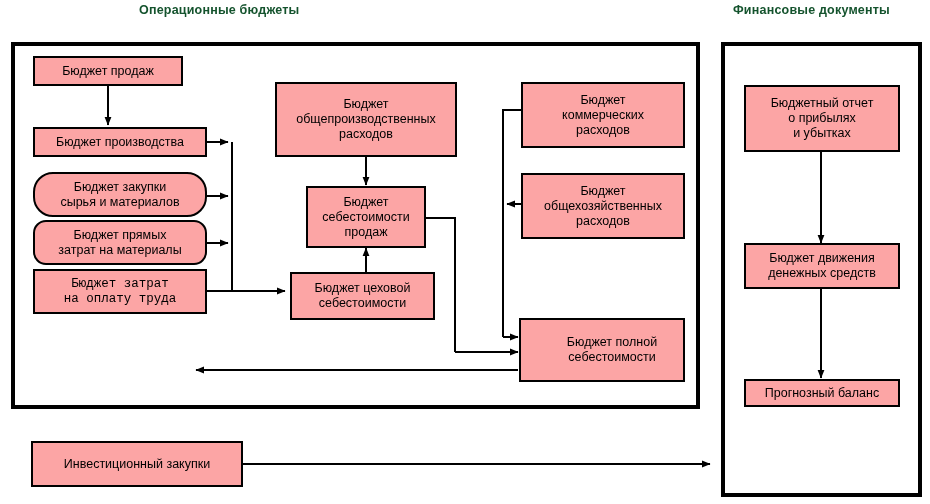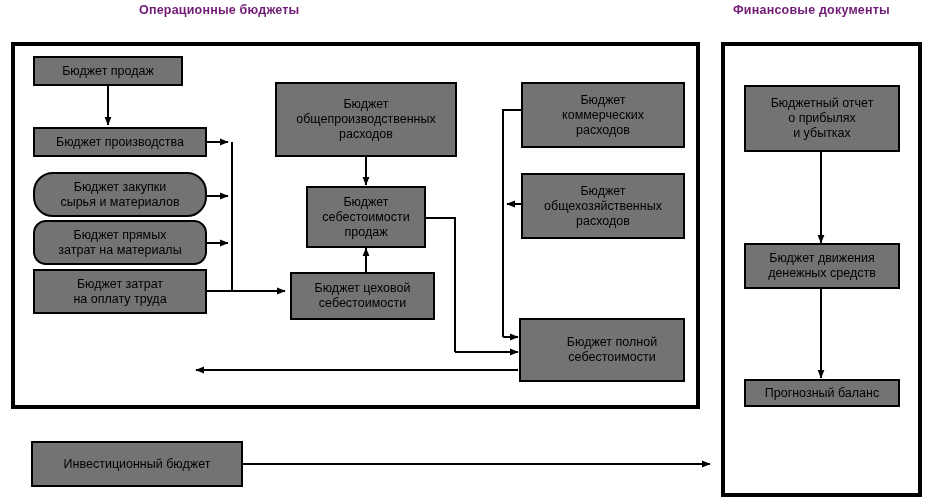--- a/index.html
+++ b/index.html
@@ -12,40 +12,40 @@
     width: 930px;
     height: 504px;
     background: #ffffff;
     font-family: "Liberation Sans", "DejaVu Sans", sans-serif;
     overflow: hidden;
   }
   .section-title {
     position: absolute;
     font-size: 12.5px;
     font-weight: bold;
-    color: #701a75;
+    color: #14532d;
     white-space: nowrap;
     letter-spacing: 0.2px;
   }
   #title-operational { left: 139px; top: 3px; }
   #title-financial  { left: 733px; top: 3px; }
 
   .container-box {
     position: absolute;
     border: 4px solid #000000;
     background: #ffffff;
     box-sizing: border-box;
   }
   #container-operational { left: 11px; top: 42px; width: 689px; height: 367px; }
   #container-financial   { left: 721px; top: 42px; width: 201px; height: 455px; }
 
   .node {
     position: absolute;
     border: 2px solid #000000;
-    background: #737373;
+    background: #fca5a5;
     box-sizing: border-box;
     display: flex;
     align-items: center;
     justify-content: center;
     text-align: center;
     font-size: 12.5px;
     line-height: 15px;
     color: #000000;
     padding: 2px 4px;
     z-index: 3;
@@ -106,21 +106,21 @@
   <div class="node" style="left:33px; top:56px; width:150px; height:30px;">Бюджет продаж</div>
 
   <div class="node" style="left:33px; top:127px; width:174px; height:30px;">Бюджет производства</div>
 
   <div class="node" style="left:33px; top:172px; width:174px; height:45px;border-radius:20px;">Бюджет закупки
 сырья и материалов</div>
 
   <div class="node" style="left:33px; top:220px; width:174px; height:45px;border-radius:13px;">Бюджет прямых
 затрат на материалы</div>
 
-  <div class="node" style="left:33px; top:269px; width:174px; height:45px;">Бюджет затрат
+  <div class="node" style="left:33px; top:269px; width:174px; height:45px;font-family:Liberation Mono, monospace;">Бюджет затрат
 на оплату труда</div>
 
 
   <div class="node" style="left:275px; top:82px; width:182px; height:75px;">Бюджет
 общепроизводственных
 расходов</div>
 
   <div class="node" style="left:306px; top:186px; width:120px; height:62px;">Бюджет
 себестоимости
 продаж</div>
@@ -132,21 +132,21 @@
 коммерческих
 расходов</div>
 
   <div class="node" style="left:521px; top:173px; width:164px; height:66px;">Бюджет
 общехозяйственных
 расходов</div>
 
   <div class="node" style="left:519px; top:318px; width:166px; height:64px;padding-left:24px;">Бюджет полной
 себестоимости</div>
 
-  <div class="node" style="left:31px; top:441px; width:212px; height:46px;">Инвестиционный бюджет</div>
+  <div class="node" style="left:31px; top:441px; width:212px; height:46px;">Инвестиционный закупки</div>
 
   <div class="node" style="left:744px; top:85px; width:156px; height:67px;">Бюджетный отчет
 о прибылях
 и убытках</div>
 
   <div class="node" style="left:744px; top:243px; width:156px; height:46px;">Бюджет движения
 денежных средств</div>
 
   <div class="node" style="left:744px; top:379px; width:156px; height:28px;">Прогнозный баланс</div>
 

